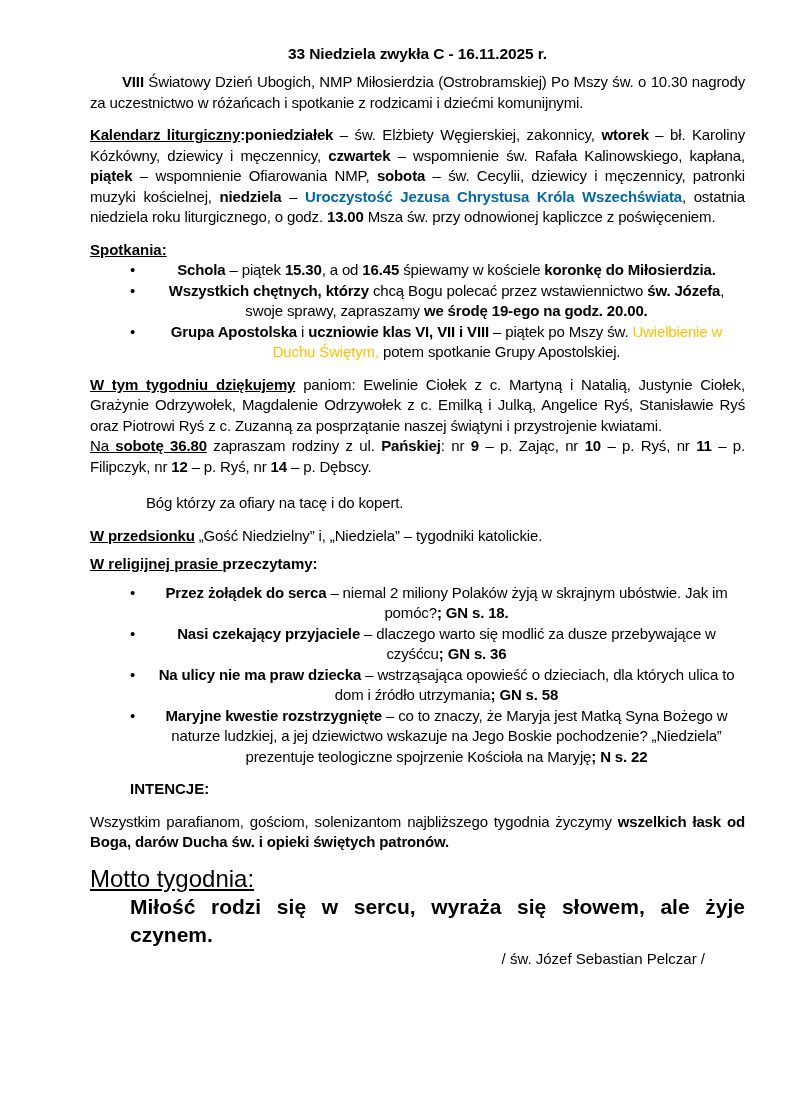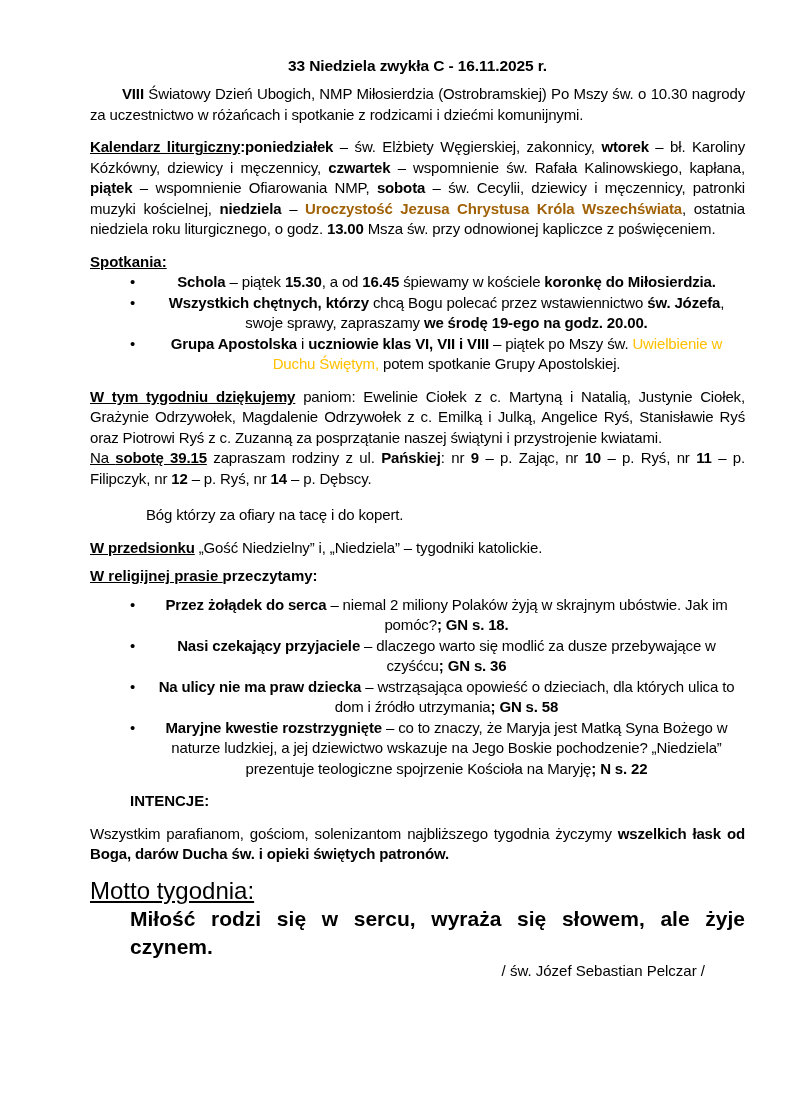--- a/index.html
+++ b/index.html
@@ -14,21 +14,20 @@
     font-family: "Liberation Sans", sans-serif;
     color: #000000;
     -webkit-font-smoothing: antialiased;
   }
   .page {
     position: relative;
     width: 791px;
     height: 948px;
     box-sizing: border-box;
     padding: 44px 33px 0 90px;
-    margin-top: 12px;
   }
   .sheet {
     width: 655px;
   }
 
   
   .title {
     text-align: center;
     font-size: 15.5px;
     font-weight: bold;
@@ -47,21 +46,21 @@
   p.para.indent {
     text-indent: 32px;
   }
   .gap-sm { height: 8px; }
   .gap-md { height: 12px; }
   .gap-lg { height: 16px; }
 
   b, strong { font-weight: bold; }
   u, .u { text-decoration: underline; }
 
-  .red { color: #a16207; font-weight: bold; }
+  .red { color: #0369a1; font-weight: bold; }
   .gold { color: #FFC000; }
 
   
   .sect-head {
     font-size: 15px;
     line-height: 20.5px;
     margin: 0;
     font-weight: bold;
   }
 
@@ -154,21 +153,21 @@
     <ul class="bullets">
       <li><b>Schola</b><span> – piątek </span><b>15.30</b><span>, a od </span><b>16.45</b><span> śpiewamy w kościele </span><b>koronkę do Miłosierdzia.</b></li>
       <li><b>Wszystkich chętnych, którzy</b><span> chcą Bogu polecać przez wstawiennictwo </span><b>św. Józefa</b><span>, swoje sprawy, zapraszamy </span><b>we środę 19-ego na godz. 20.00.</b></li>
       <li><b>Grupa Apostolska</b><span> i </span><b>uczniowie klas VI, VII i VIII</b><span> – piątek po Mszy św. </span><span class="gold">Uwielbienie w Duchu Świętym,</span><span> potem spotkanie Grupy Apostolskiej.</span></li>
     </ul>
 
     <div class="gap-md"></div>
 
     <p class="para"><b class="u">W tym tygodniu dziękujemy</b><span> paniom: Ewelinie Ciołek z c. Martyną i Natalią, Justynie Ciołek, Grażynie Odrzywołek, Magdalenie Odrzywołek z c. Emilką i Julką, Angelice Ryś, Stanisławie Ryś oraz Piotrowi Ryś z c. Zuzanną  za posprzątanie naszej świątyni i przystrojenie kwiatami.</span></p>
 
-    <p class="para"><u>Na </u><b class="u">sobotę 39.15</b><span> zapraszam rodziny z ul. </span><b>Pańskiej</b><span>: nr </span><b>9</b><span> – p. Zając, nr </span><b>10</b><span>  – p. Ryś, nr </span><b>11</b><span> – p. Filipczyk, nr </span><b>12</b><span> – p. Ryś, nr </span><b>14</b><span> – p. Dębscy.</span></p>
+    <p class="para"><u>Na </u><b class="u">sobotę 36.80</b><span> zapraszam rodziny z ul. </span><b>Pańskiej</b><span>: nr </span><b>9</b><span> – p. Zając, nr </span><b>10</b><span>  – p. Ryś, nr </span><b>11</b><span> – p. Filipczyk, nr </span><b>12</b><span> – p. Ryś, nr </span><b>14</b><span> – p. Dębscy.</span></p>
 
     <div class="gap-lg"></div>
 
     <p class="bog-line">Bóg którzy za ofiary na tacę i do kopert.</p>
 
     <div class="gap-md"></div>
 
     <p class="para"><b class="u">W przedsionku</b><span>  „Gość Niedzielny” i, „Niedziela” – tygodniki katolickie.</span></p>
 
     <div class="gap-sm"></div>

